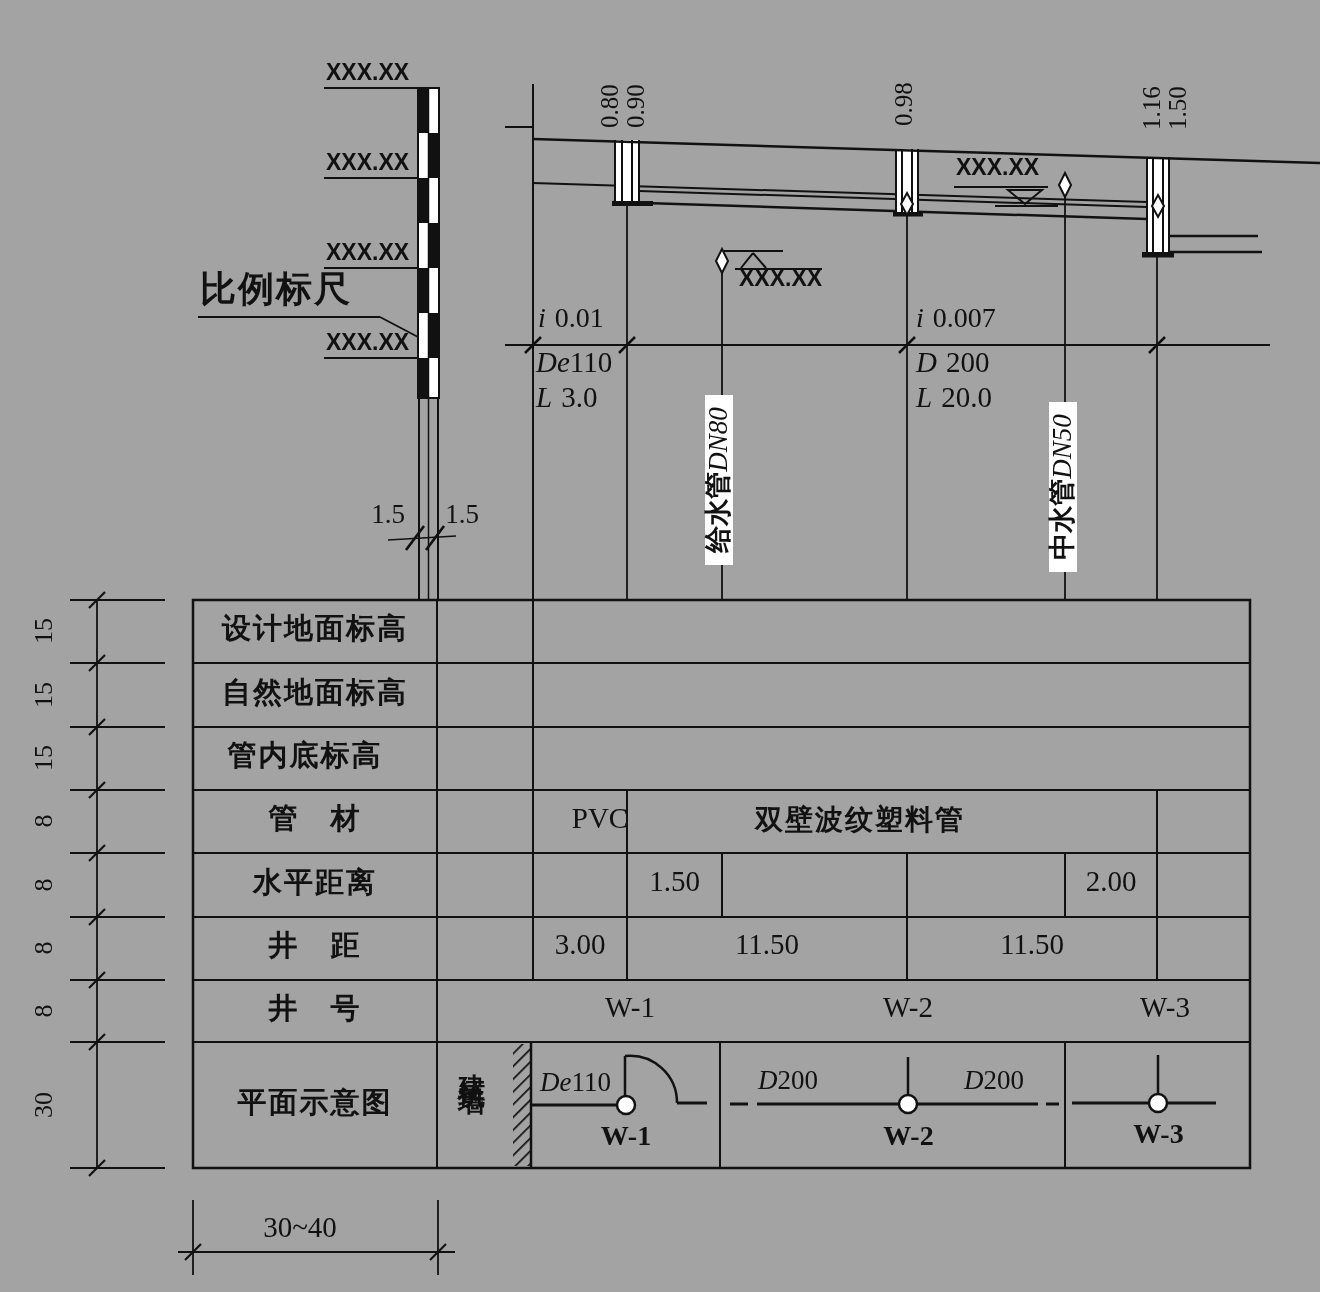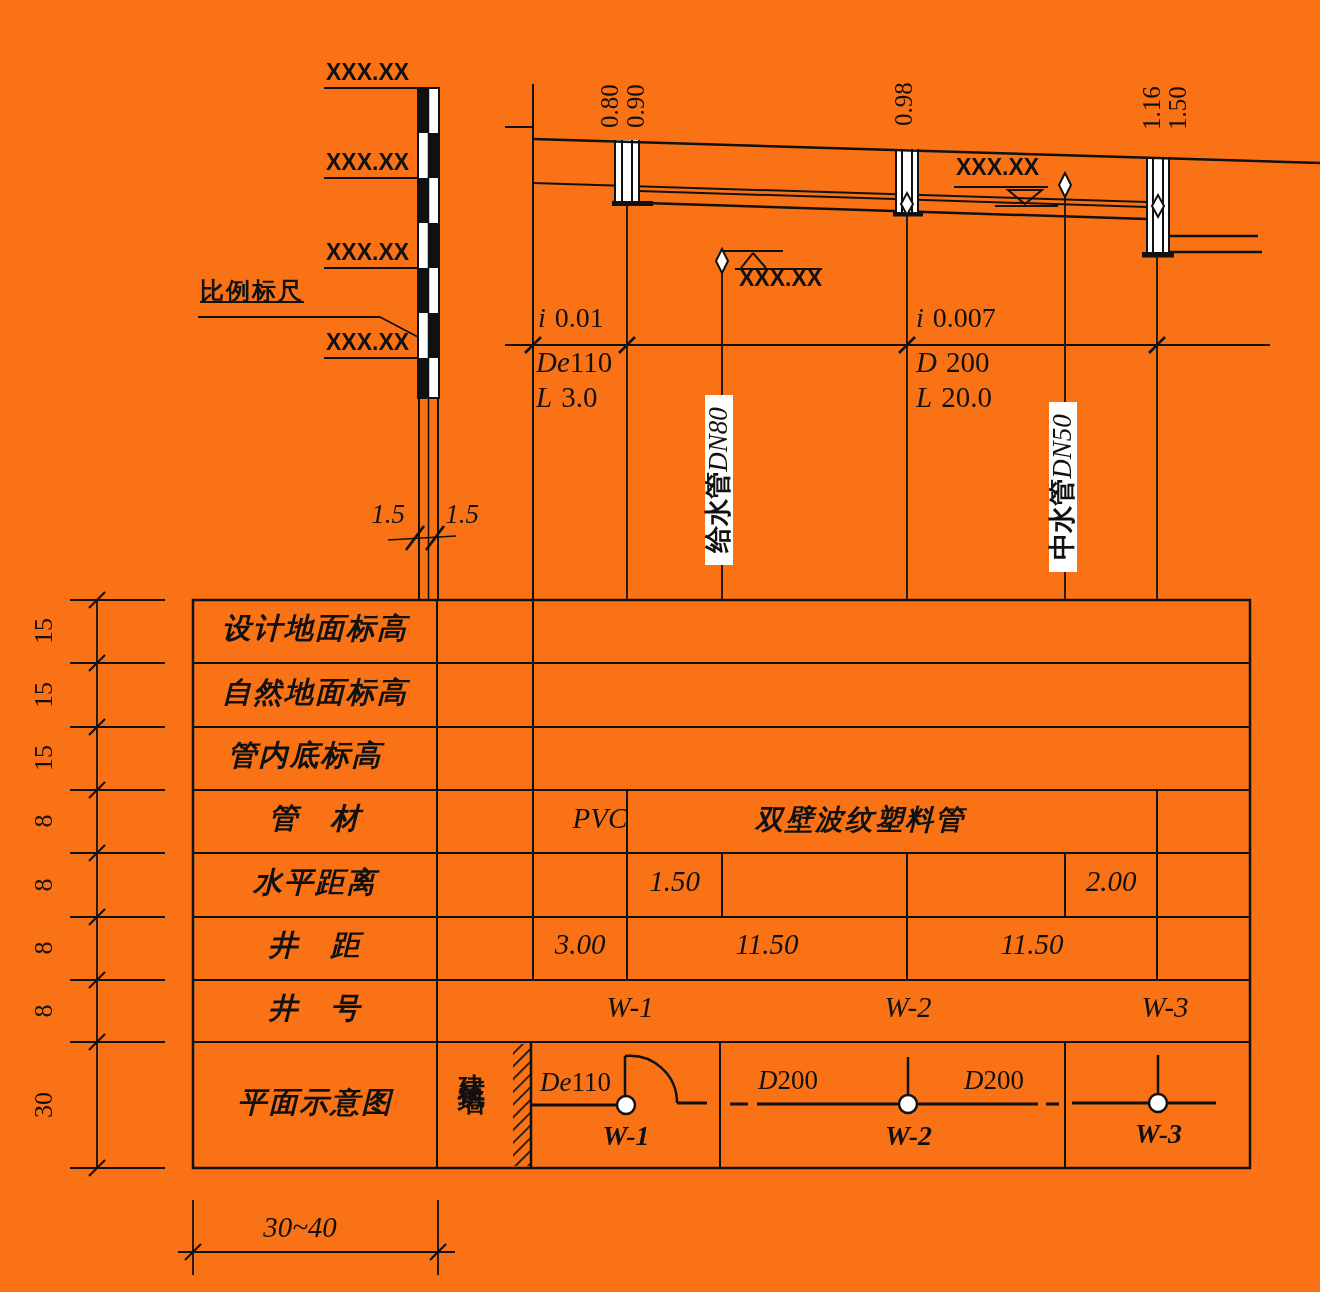--- a/index.html
+++ b/index.html
@@ -1,24 +1,24 @@
 <!DOCTYPE html>
 <html><head>
 <meta charset="utf-8">
 <style>
   html,body{margin:0;padding:0;background:#fff;}
-  #canvas{position:relative;width:1320px;height:1292px;background:#f97316;overflow:hidden;
+  #canvas{position:relative;width:1320px;height:1292px;background:#a3a3a3;overflow:hidden;
           font-family:"Liberation Sans","DejaVu Sans",sans-serif;color:#111;}
   svg{position:absolute;left:0;top:0;}
   .t{position:absolute;white-space:nowrap;color:#111;line-height:1.1;}
   .ser{font-family:"Liberation Serif","DejaVu Serif",serif;}
   .hei{font-family:"Liberation Sans","DejaVu Sans",sans-serif;font-weight:700;}
   .it{font-style:italic;}
   .sp{margin-right:9px;}
-  .ctr{text-align:center;font-style:italic;}
+  .ctr{text-align:center;}
   .rot{display:flex;align-items:center;justify-content:center;transform:rotate(-90deg);}
   .vert{writing-mode:vertical-lr;text-orientation:upright;letter-spacing:7px;}
   .mask{background:#fff;}
 </style>
 </head>
 <body>
 
 <div id="canvas">
 
 <svg width="1320" height="1292" viewBox="0 0 1320 1292">
@@ -187,21 +187,21 @@
     <line x1="1072" y1="1103" x2="1216" y2="1103" stroke-width="3"></line>
     <line x1="1158" y1="1094" x2="1158" y2="1055" stroke-width="2.5"></line>
     <circle cx="1158" cy="1103" r="9" fill="#fff" stroke-width="2.5"></circle>
   </g>
 </svg>
 
 <div class="t hei" style="left:326px;top:60px;font-size:23px;">XXX.XX</div>
 <div class="t hei" style="left:326px;top:150px;font-size:23px;">XXX.XX</div>
 <div class="t hei" style="left:326px;top:240px;font-size:23px;">XXX.XX</div>
 <div class="t hei" style="left:326px;top:330px;font-size:23px;">XXX.XX</div>
-<div class="t hei" style="left:200px;top:278px;font-size:24px;letter-spacing:2px;text-decoration:underline;">比例标尺</div>
+<div class="t hei" style="left:200px;top:269px;font-size:36px;letter-spacing:2px;">比例标尺</div>
 <div class="t ser ctr" style="left:360px;top:500px;width:56px;font-size:27px;">1.5</div>
 <div class="t ser ctr" style="left:434px;top:500px;width:56px;font-size:27px;">1.5</div>
 
 <div class="t ser rot" style="left:582px;top:93px;width:56px;height:26px;font-size:25px;">0.80</div>
 <div class="t ser rot" style="left:608px;top:93px;width:56px;height:26px;font-size:25px;">0.90</div>
 <div class="t ser rot" style="left:876px;top:91px;width:56px;height:26px;font-size:25px;">0.98</div>
 <div class="t ser rot" style="left:1124px;top:95px;width:56px;height:26px;font-size:25px;">1.16</div>
 <div class="t ser rot" style="left:1150px;top:95px;width:56px;height:26px;font-size:25px;">1.50</div>
 
 <div class="t ser" style="left:538px;top:303px;font-size:28px;"><span class="it sp">i</span><span>0.01</span></div>

